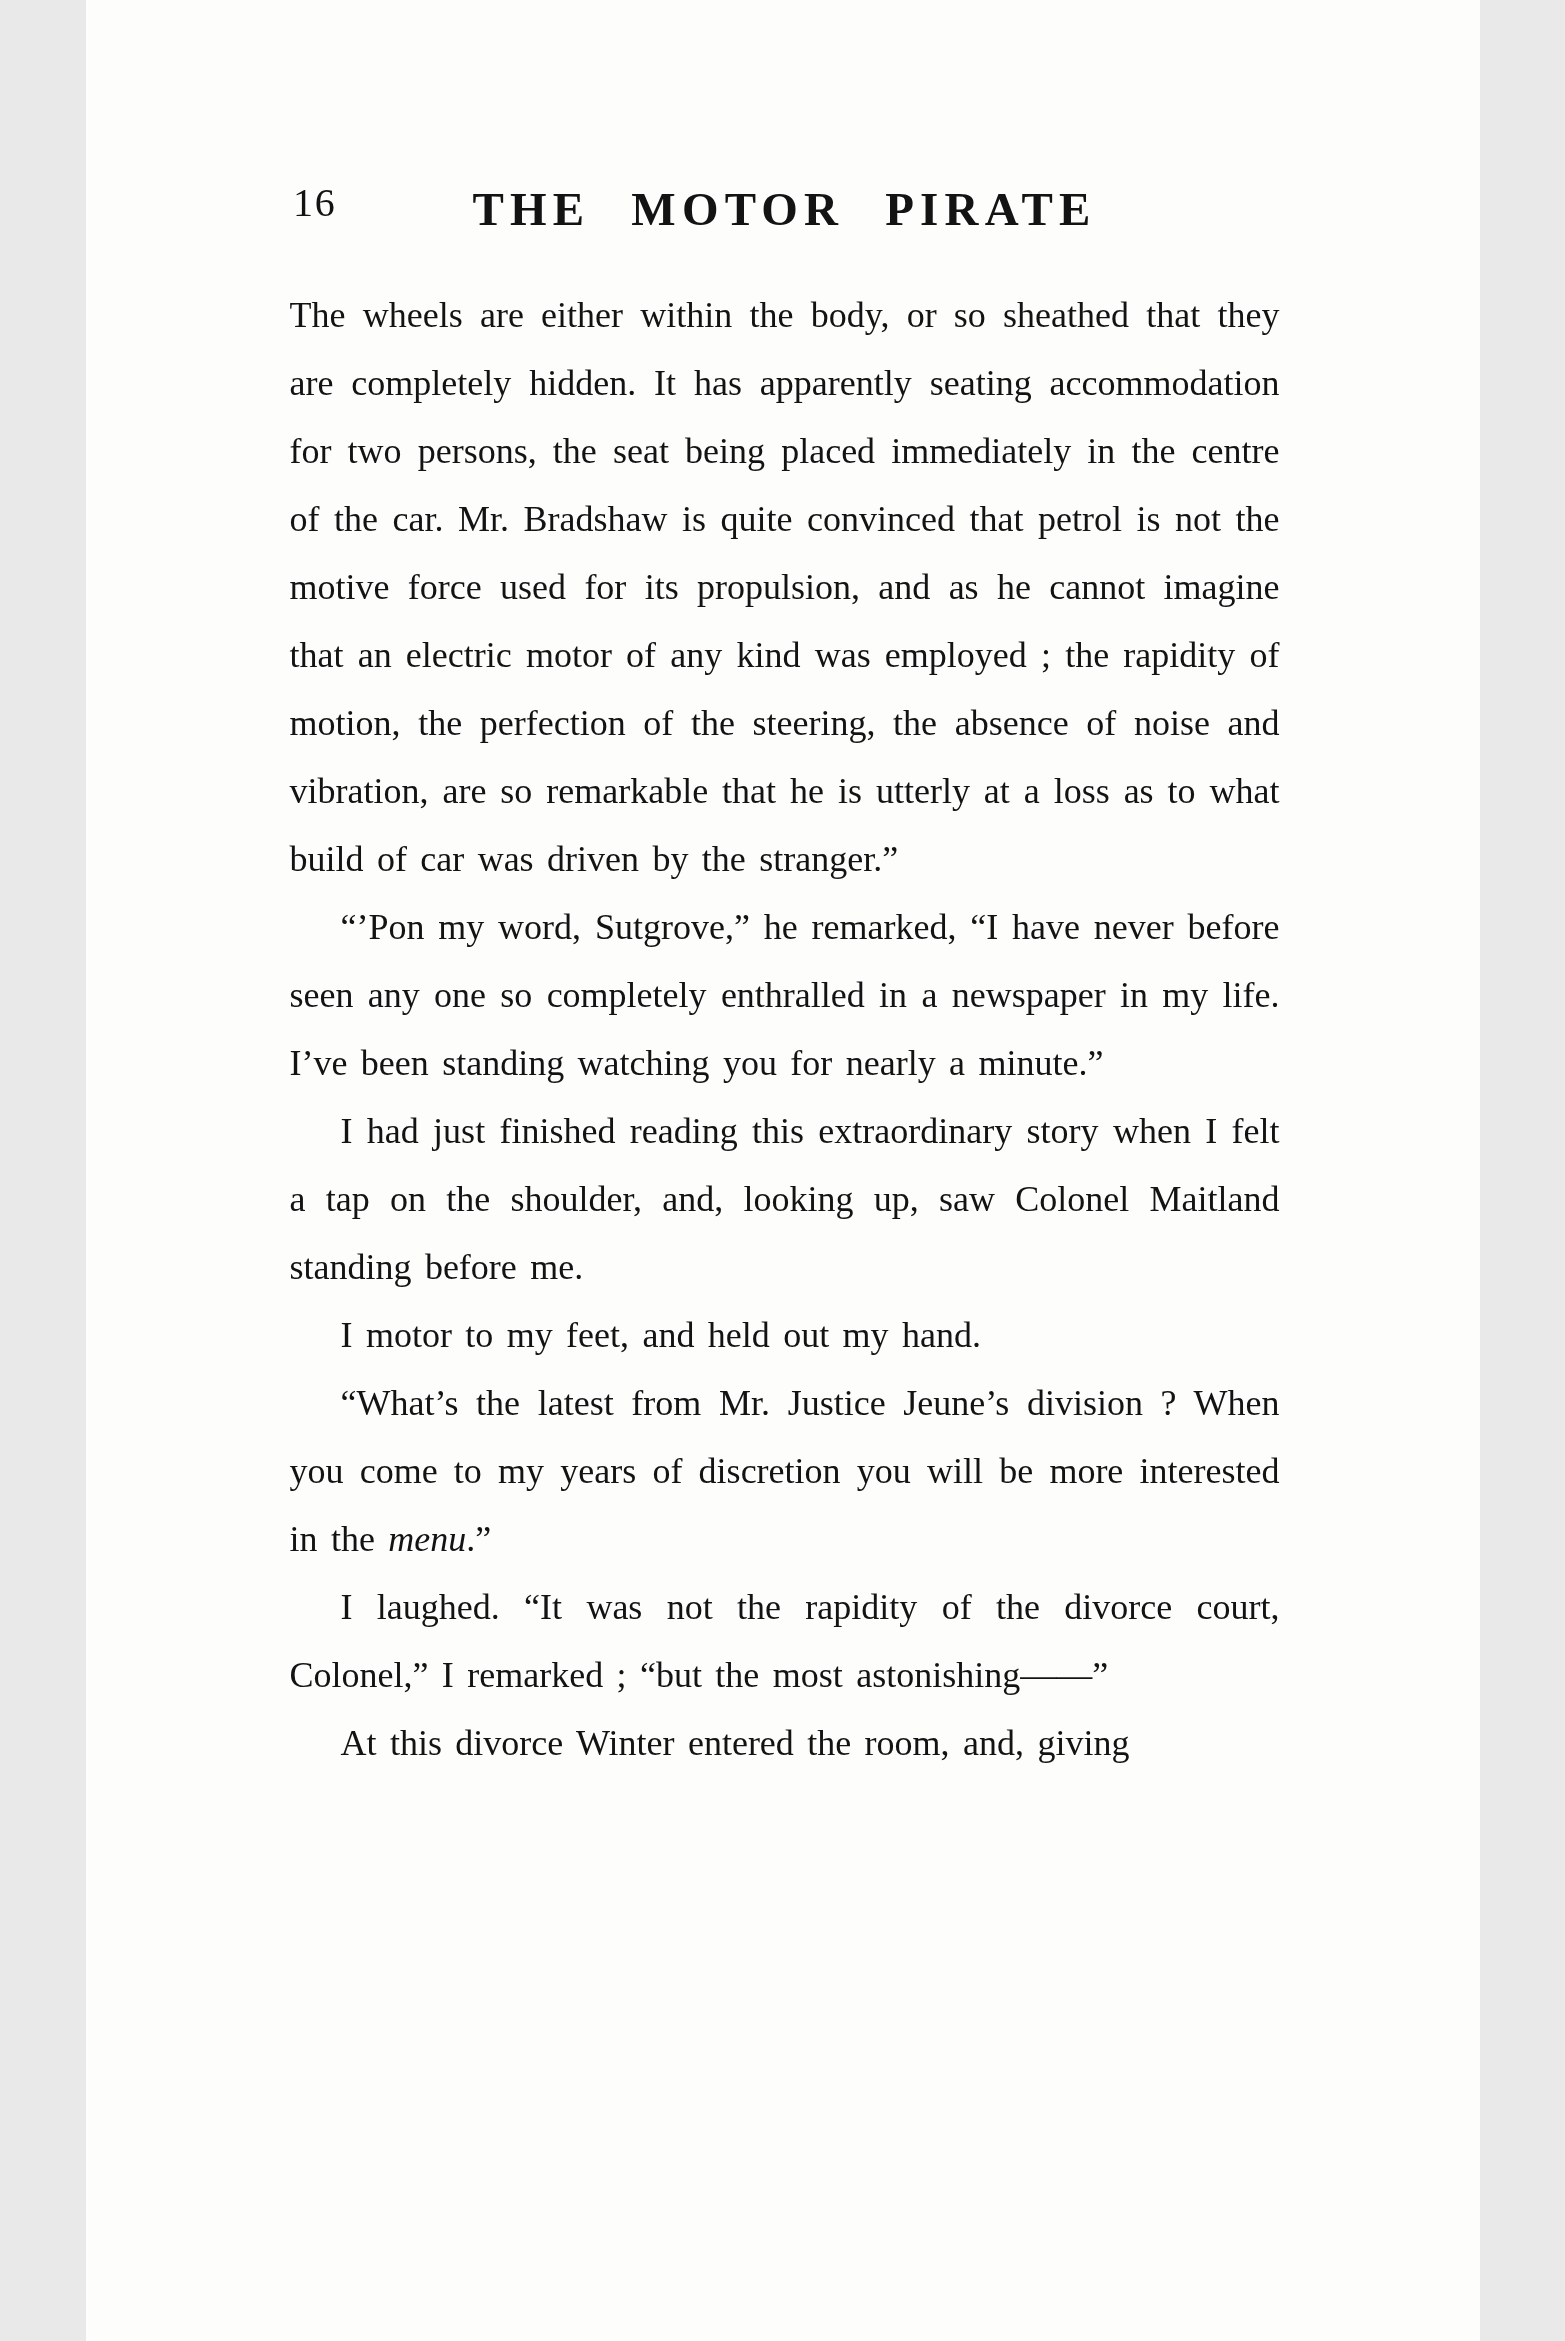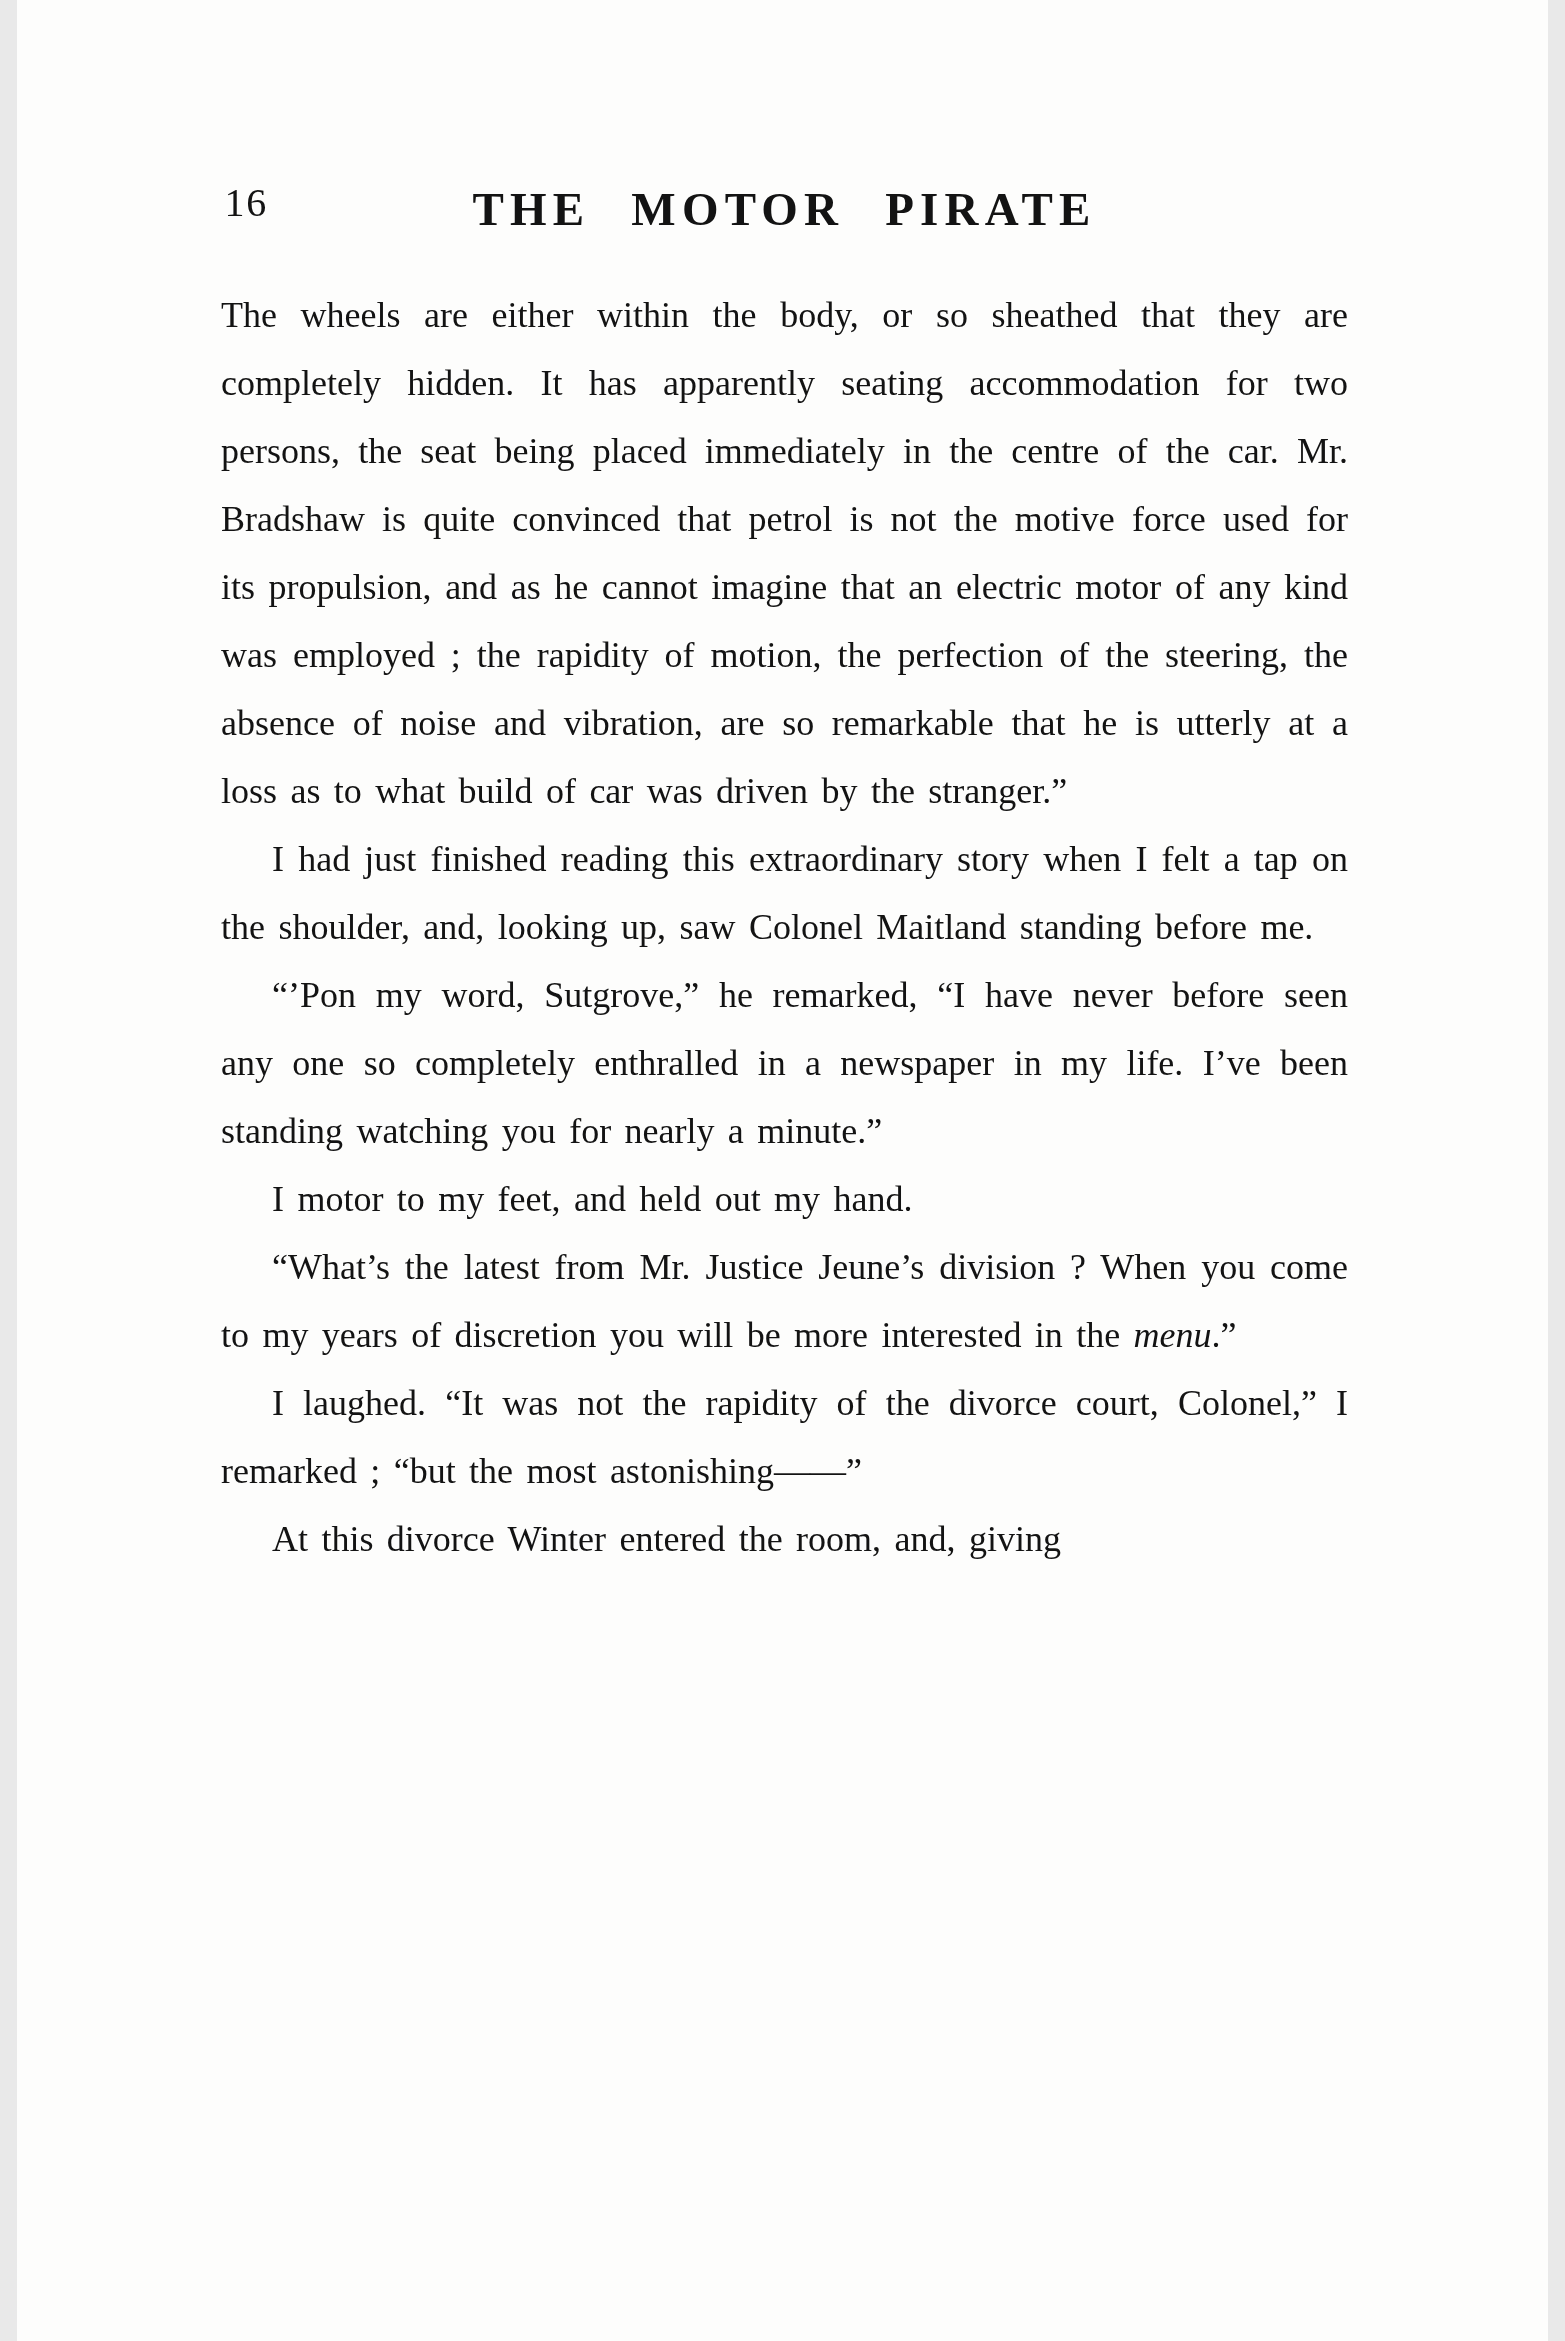--- a/index.html
+++ b/index.html
@@ -2,21 +2,21 @@
 <html style="font-size:14px"><head>
 <meta charset="utf-8">
 <style>
   html, body {
     margin: 0;
     padding: 0;
     background: #e9e9e9;
   }
   .page {
     position: relative;
-    width: 1531px;
+    width: 1394px;
     height: 2342px;
     margin: 0 auto;
     background: #fdfdfc;
     box-sizing: border-box;
     padding: 167px 200px 0 204px;
     font-family: "Liberation Serif", "DejaVu Serif", serif;
     color: #131313;
     overflow: hidden;
   }
   .running-head {
@@ -62,22 +62,22 @@
 
 <div class="page">
 
   <div class="running-head">
     <span class="page-number">16</span>
     <h1 class="page-title">THE MOTOR PIRATE</h1>
   </div>
 
   <div class="body-text">
     <p class="no-indent">The wheels are either within the body, or so sheathed that they are completely hidden.  It has apparently seating accommodation for two persons, the seat being placed immediately in the centre of the car.  Mr. Bradshaw is quite convinced that petrol is not the motive force used for its propulsion, and as he cannot imagine that an electric motor of any kind was employed ; the rapidity of motion, the perfection of the steering, the absence of noise and vibration, are so remarkable that he is utterly at a loss as to what build of car was driven by the stranger.”</p>
+    <p>“’Pon my word, Sutgrove,” he remarked, “I have never before seen any one so completely enthralled in a newspaper in my life.  I’ve been standing watching you for nearly a minute.”</p>
     <p>I had just finished reading this extraordinary story when I felt a tap on the shoulder, and, looking up, saw Colonel Maitland standing before me.</p>
-    <p>“’Pon my word, Sutgrove,” he remarked, “I have never before seen any one so completely enthralled in a newspaper in my life.  I’ve been standing watching you for nearly a minute.”</p>
     <p>I motor to my feet, and held out my hand.</p>
     <p><span>“What’s the latest from Mr. Justice Jeune’s division ?  When you come to my years of discretion you will be more interested in the </span><em>menu</em><span>.”</span></p>
     <p>I laughed.  “It was not the rapidity of the divorce court, Colonel,” I remarked ; “but the most astonishing——”</p>
     <p>At this divorce Winter entered the room, and, giving</p>
   </div>
 
 </div>
 
 
 </body></html>

